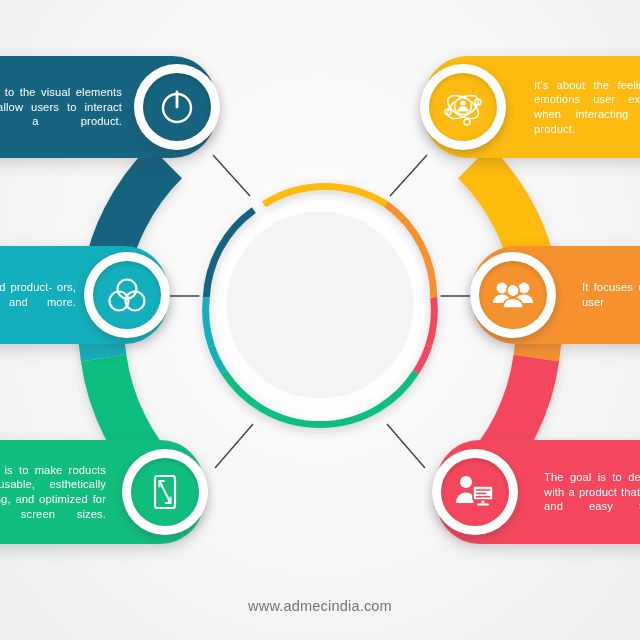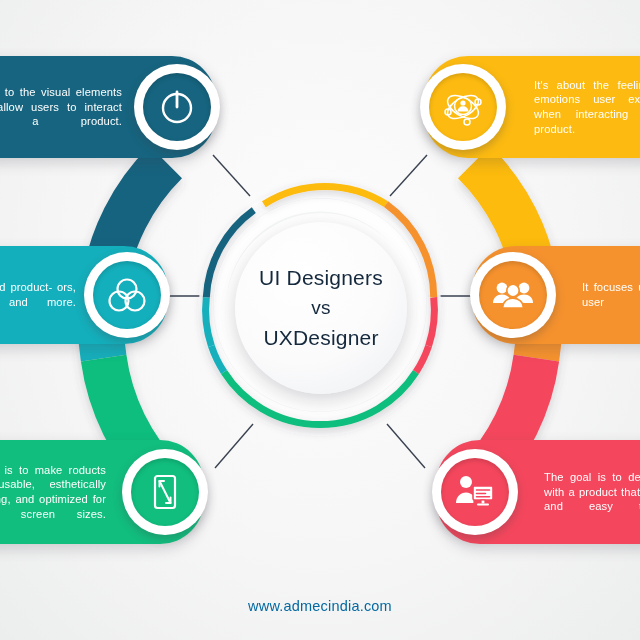--- a/index.html
+++ b/index.html
@@ -76,21 +76,21 @@
   }
   #center-hub .line{
     color:#15293d;font-size:21px;line-height:30px;font-weight:400;
     letter-spacing:.2px;white-space:nowrap;
   }
   #center-hub .line.small{font-size:19px;}
 
   
   #footer-url{
     position:absolute;left:0;right:0;bottom:26px;
-    text-align:center;color:#0369a1;font-size:14.5px;letter-spacing:.2px;
+    text-align:center;color:#737373;font-size:14.5px;letter-spacing:.2px;
   }
 </style>
 </head>
 <body>
 
 <div id="stage">
 
   <svg class="svg-layer" viewBox="0 0 640 640">
     <defs>
       <filter id="softshadow" x="-30%" y="-30%" width="160%" height="160%">
@@ -138,25 +138,20 @@
       <path d="M 263.9 204.2 A 114 114 0 0 1 386.1 204.2" stroke="#fdbb11"></path>
       <path d="M 386.1 204.2 A 114 114 0 0 1 433.7 297.5" stroke="#f6922e"></path>
       <path d="M 206.3 297.5 A 114 114 0 0 0 211.4 346.0" stroke="#14afbc"></path>
       <path d="M 433.7 297.5 A 114 114 0 0 1 428.6 346.0" stroke="#f4475d"></path>
       <path d="M 224.0 372.0 A 114 114 0 0 0 416.0 372.0" stroke="#11be7e"></path>
       <path d="M 211.4 346.0 A 114 114 0 0 0 224.0 372.0" stroke="#14afbc"></path>
       <path d="M 428.6 346.0 A 114 114 0 0 1 416.0 372.0" stroke="#f4475d"></path>
     </g>
   </svg>
 
-  <div id="center-hub">
-    <div class="line">UI Designers</div>
-    <div class="line small">vs</div>
-    <div class="line">UXDesigner</div>
-  </div>
 
   <div class="card" id="card-ui-definition">
     <div class="txt">refers to the visual elements that allow users to interact with a product.</div>
     <div class="badge">
       <div class="inner" style="background:#16647f;">
         <svg width="44" height="44" viewBox="0 0 44 44">
           <circle cx="22" cy="23" r="14" fill="none" stroke="#ffffff" stroke-width="2.4"></circle>
           <line x1="22" y1="7" x2="22" y2="22" stroke="#ffffff" stroke-width="2.8" stroke-linecap="round"></line>
         </svg>
       </div>

